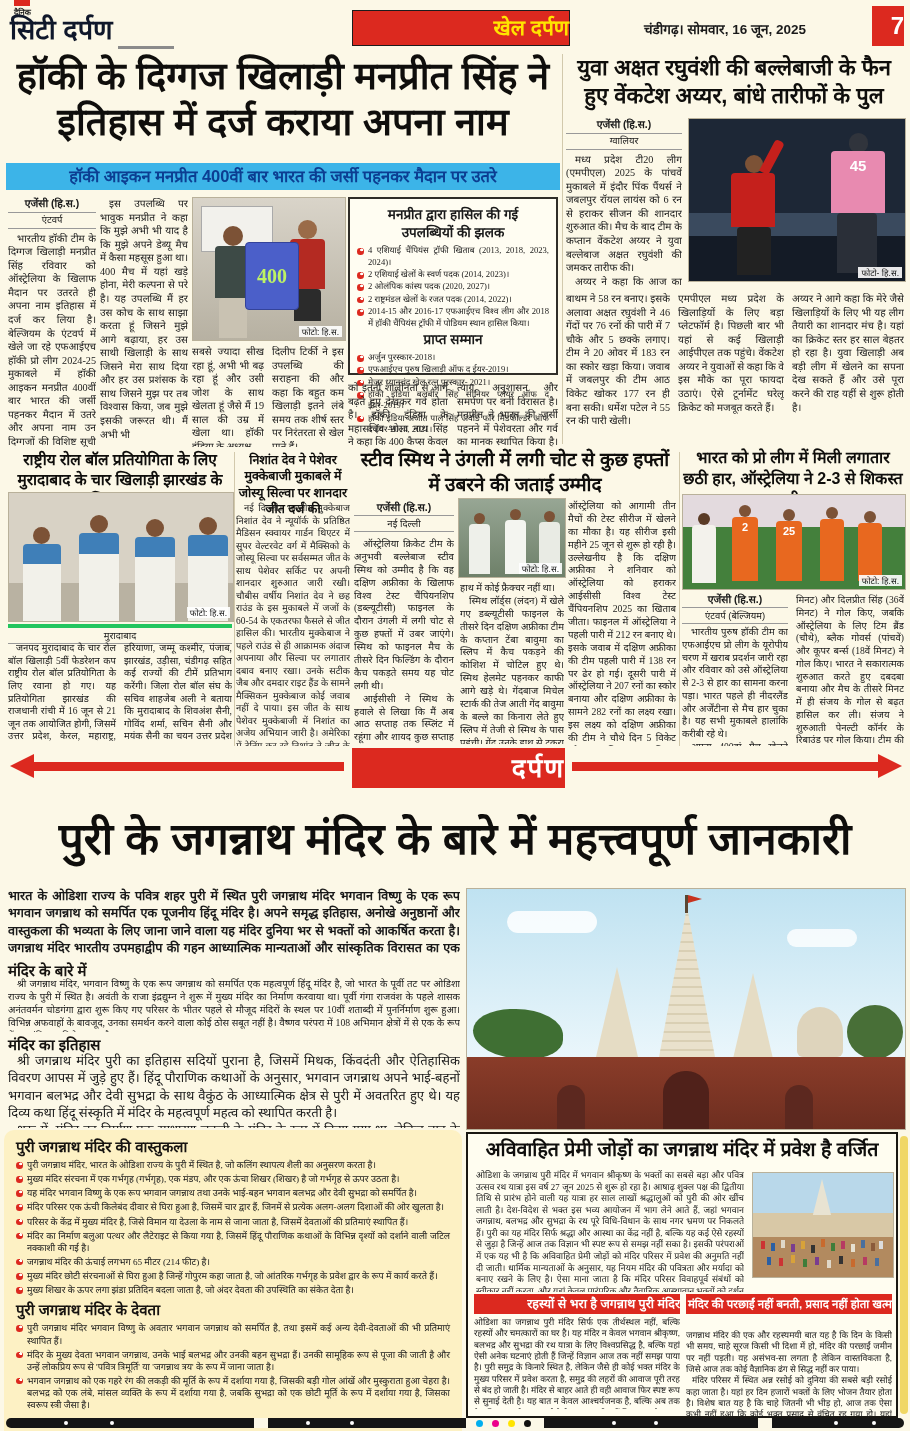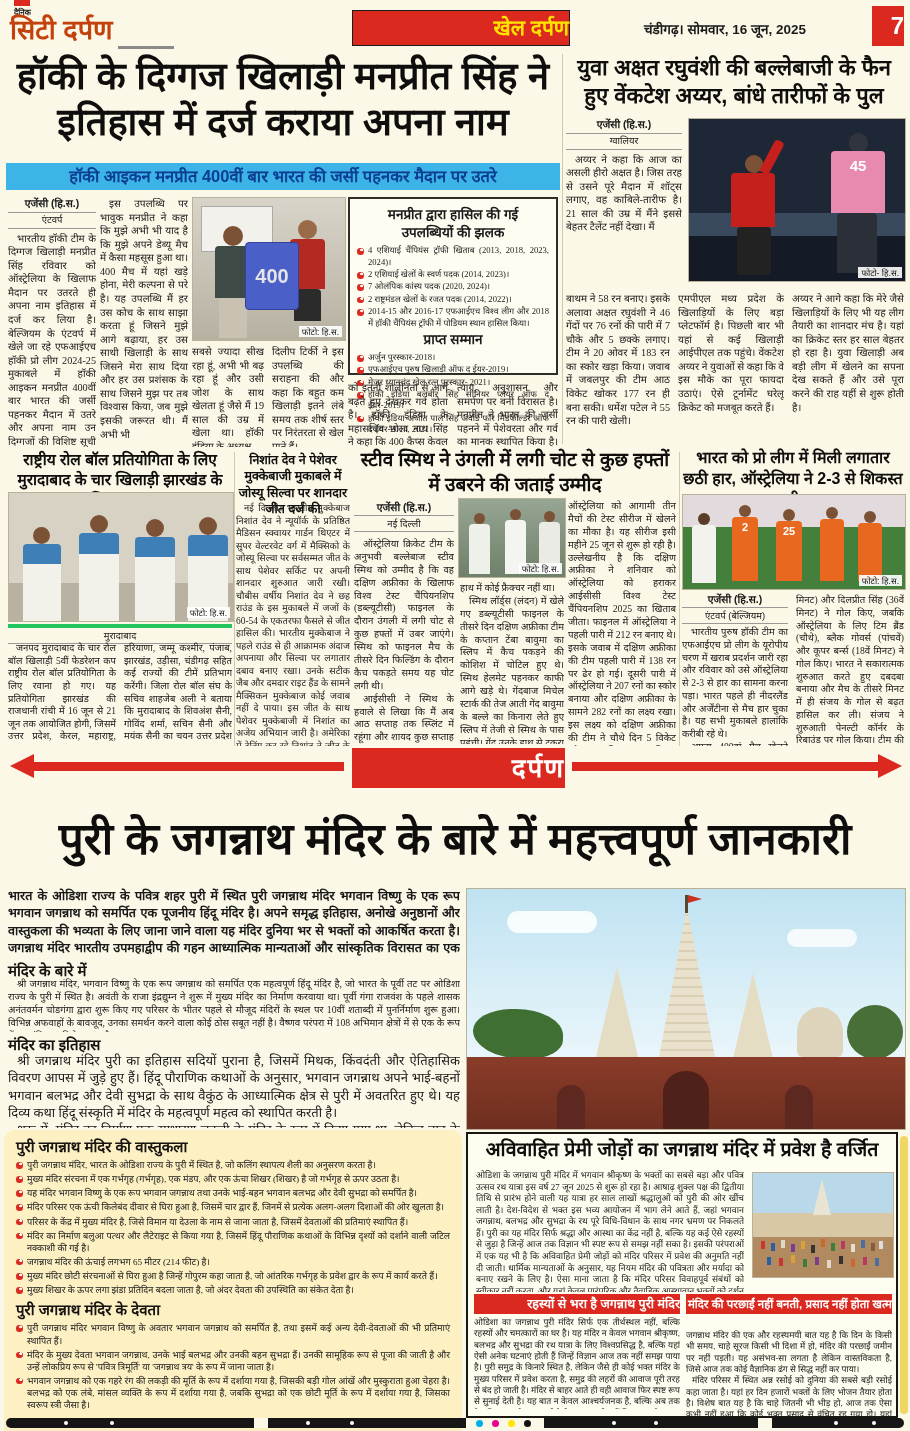--- a/index.html
+++ b/index.html
@@ -41,21 +41,21 @@
 </head>
 <body>
 
 <div class="page">
 
   <div class="abs" style="left:14px;top:0;width:16px;height:6px;background:var(--red);"></div>
 
   <div class="abs" style="left:0;top:4px;width:904px;height:48px;">
     <div class="abs" style="left:10px;top:2px;width:180px;">
       <div style="font-family:'Liberation Sans',sans-serif;font-size:8px;font-weight:700;margin-left:4px;">दैनिक</div>
-      <div style="font-family:'Liberation Sans',sans-serif;font-weight:800;font-size:27px;line-height:1;color:#c2410c;">सिटी दर्पण</div>
+      <div style="font-family:'Liberation Sans',sans-serif;font-weight:800;font-size:27px;line-height:1;color:#0f172a;">सिटी दर्पण</div>
       <div style="width:56px;height:3px;background:#8b8b8b;margin:2px 0 0 108px;"></div>
     </div>
     <div class="abs redbar" style="left:352px;top:6px;width:216px;height:34px;border:1px solid #1c1c1c;">
       <span style="color:var(--banner_text);font-size:21px;line-height:34px;">खेल दर्पण</span>
     </div>
     <div class="abs" style="left:585px;top:16px;width:280px;text-align:center;font-family:'Liberation Sans',sans-serif;font-weight:700;font-size:13.5px;">चंडीगढ़। सोमवार, 16 जून, 2025</div>
     <div class="abs redbar" style="left:872px;top:2px;width:32px;height:40px;">
       <span style="font-size:24px;line-height:40px;">7</span>
     </div>
   </div>
@@ -83,39 +83,39 @@
       <div class="head" style="left:12px;top:0;width:20px;height:20px;"></div>
       <div class="torso" style="left:4px;top:20px;width:36px;height:52px;background:#3d4a46;"></div>
       <div class="torso" style="left:8px;top:72px;width:28px;height:40px;background:#c9c2b2;"></div>
     </div>
     <div class="fig" style="left:92px;top:22px;width:46px;height:120px;">
       <div class="head" style="left:13px;top:0;width:19px;height:19px;background:#9a6b48;"></div>
       <div class="torso" style="left:5px;top:19px;width:35px;height:50px;background:#b42a22;"></div>
       <div class="torso" style="left:9px;top:69px;width:27px;height:32px;background:#2b2b2b;"></div>
     </div>
     <div class="abs" style="left:52px;top:44px;width:52px;height:66px;background:#4b5fc9;border-radius:4px;border:1px solid #34439a;text-align:center;">
-      <span style="font-family:Liberation Sans, sans-serif;font-weight:800;font-size:20px;color:#e5e5e5;line-height:66px;">400</span>
+      <span style="font-family:Liberation Serif, serif;font-weight:800;font-size:20px;color:#bef264;line-height:66px;">400</span>
     </div>
     <span class="cap">फोटो: हि.स.</span>
   </div>
 
   <div class="abs body" style="left:192px;top:345px;width:72px;height:102px;">
     <p style="text-indent:0;">सबसे ज्यादा सीख रहा हूं, अभी भी बढ़ रहा हूं और उसी जोश के साथ खेलता हूं जैसे मैं 19 साल की उम्र में खेला था। हॉकी इंडिया के अध्यक्ष</p>
   </div>
   <div class="abs body" style="left:272px;top:345px;width:72px;height:102px;">
     <p style="text-indent:0;">दिलीप टिर्की ने इस उपलब्धि की सराहना की और कहा कि बहुत कम खिलाड़ी इतने लंबे समय तक शीर्ष स्तर पर निरंतरता से खेल पाते हैं।</p>
   </div>
 
   <div class="abs achbox" style="left:348px;top:197px;width:210px;height:178px;">
     <div class="t">मनप्रीत द्वारा हासिल की गई</div>
     <div class="t">उपलब्धियों की झलक</div>
     <ul class="bl">
       <li>4 एशियाई चैंपियंस ट्रॉफी खिताब (2013, 2018, 2023, 2024)।</li>
       <li>2 एशियाई खेलों के स्वर्ण पदक (2014, 2023)।</li>
-      <li>7 ओलंपिक कांस्य पदक (2020, 2024)।</li>
+      <li>2 ओलंपिक कांस्य पदक (2020, 2027)।</li>
       <li>2 राष्ट्रमंडल खेलों के रजत पदक (2014, 2022)।</li>
       <li>2014-15 और 2016-17 एफआईएच विश्व लीग और 2018 में हॉकी चैंपियंस ट्रॉफी में पोडियम स्थान हासिल किया।</li>
     </ul>
     <div class="t" style="margin-top:2px;">प्राप्त सम्मान</div>
     <ul class="bl">
       <li>अर्जुन पुरस्कार-2018।</li>
       <li>एफआईएच पुरुष खिलाड़ी ऑफ द ईयर-2019।</li>
       <li>मेजर ध्यानचंद खेल रत्न पुरस्कार- 2021।</li>
       <li>हॉकी इंडिया बलबीर सिंह सीनियर प्लेयर ऑफ द ईयर-2019।</li>
       <li>हॉकी इंडिया अजीत पाल सिंह अवॉर्ड फॉर मिडफील्डर ऑफ द ईयर-2014, 2021।</li>
@@ -129,20 +129,21 @@
   </div>
 
   <div class="vrule" style="left:562px;top:54px;height:390px;"></div>
 
   <div class="abs hl" style="left:564px;top:54px;width:340px;font-size:22px;line-height:1.25;">युवा अक्षत रघुवंशी की बल्लेबाजी के फैन हुए वेंकटेश अय्यर, बांधे तारीफों के पुल</div>
   <div class="abs body" style="left:566px;top:118px;width:116px;height:170px;">
     <div class="byline" style="margin-bottom:3px;">
       <div class="ag">एजेंसी (हि.स.)</div>
       <div class="pl">ग्वालियर</div>
     </div>
+    <p>मध्य प्रदेश टी20 लीग (एमपीएल) 2025 के पांचवें मुकाबले में इंदौर पिंक पैंथर्स ने जबलपुर रॉयल लायंस को 6 रन से हराकर सीजन की शानदार शुरुआत की। मैच के बाद टीम के कप्तान वेंकटेश अय्यर ने युवा बल्लेबाज अक्षत रघुवंशी की जमकर तारीफ की।</p>
     <p>अय्यर ने कहा कि आज का असली हीरो अक्षत है। जिस तरह से उसने पूरे मैदान में शॉट्स लगाए, वह काबिले-तारीफ है। 21 साल की उम्र में मैंने इससे बेहतर टैलेंट नहीं देखा। मैं</p>
   </div>
   <div class="photo" style="left:688px;top:118px;width:216px;height:162px;background:linear-gradient(#1d2736 58%,#3a4a5e 58%,#3a4a5e 72%,#141b26 72%);">
     <div class="fig" style="left:30px;top:26px;width:70px;height:120px;">
       <div class="head" style="left:26px;top:10px;width:18px;height:18px;"></div>
       <div class="torso" style="left:12px;top:28px;width:44px;height:54px;background:#c5201c;"></div>
       <div class="torso" style="left:48px;top:-6px;width:10px;height:36px;background:#c5201c;transform:rotate(28deg);"></div>
       <div class="torso" style="left:18px;top:82px;width:34px;height:48px;background:#222;"></div>
     </div>
     <div class="fig" style="left:132px;top:14px;width:74px;height:140px;">

